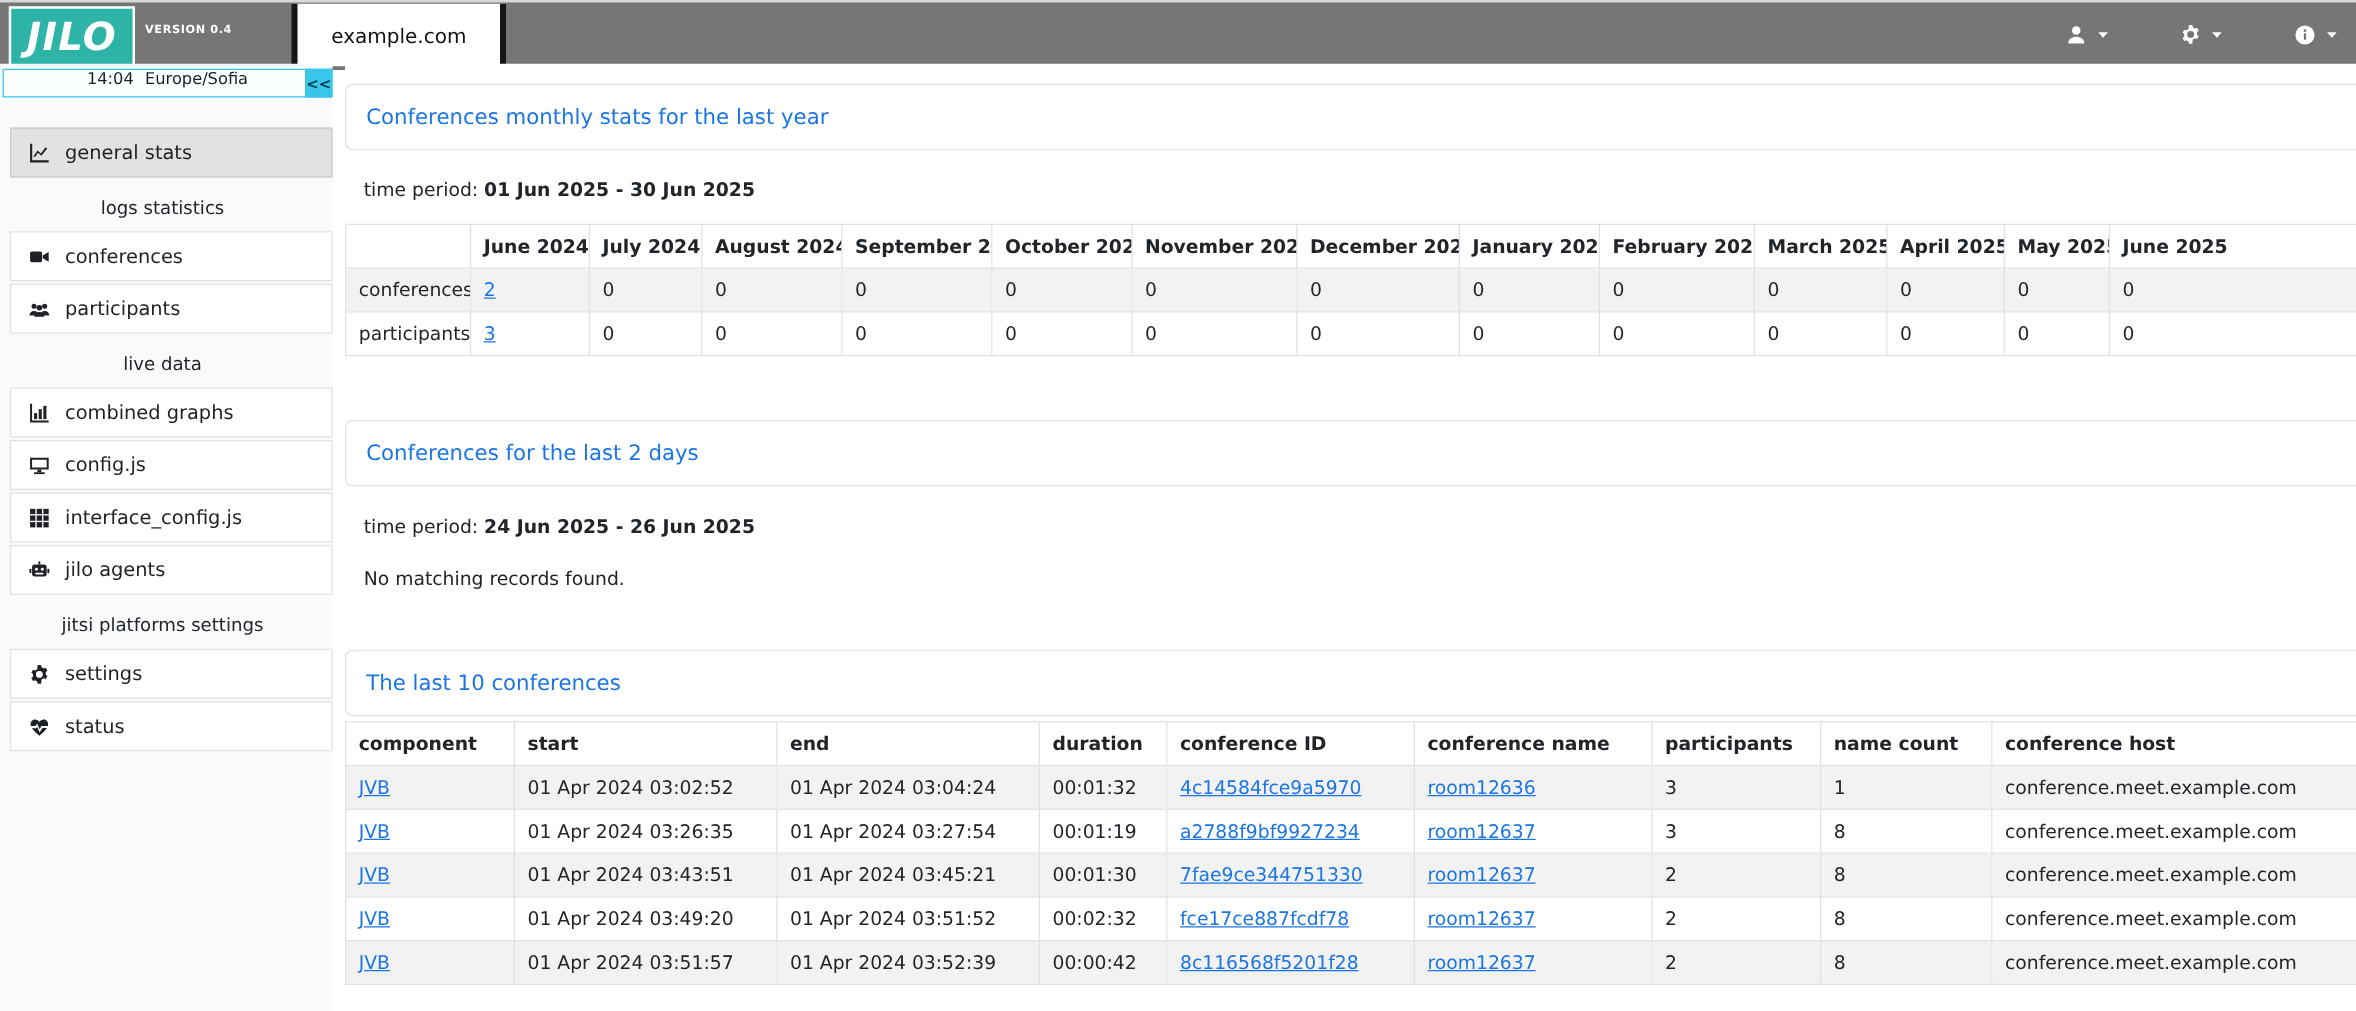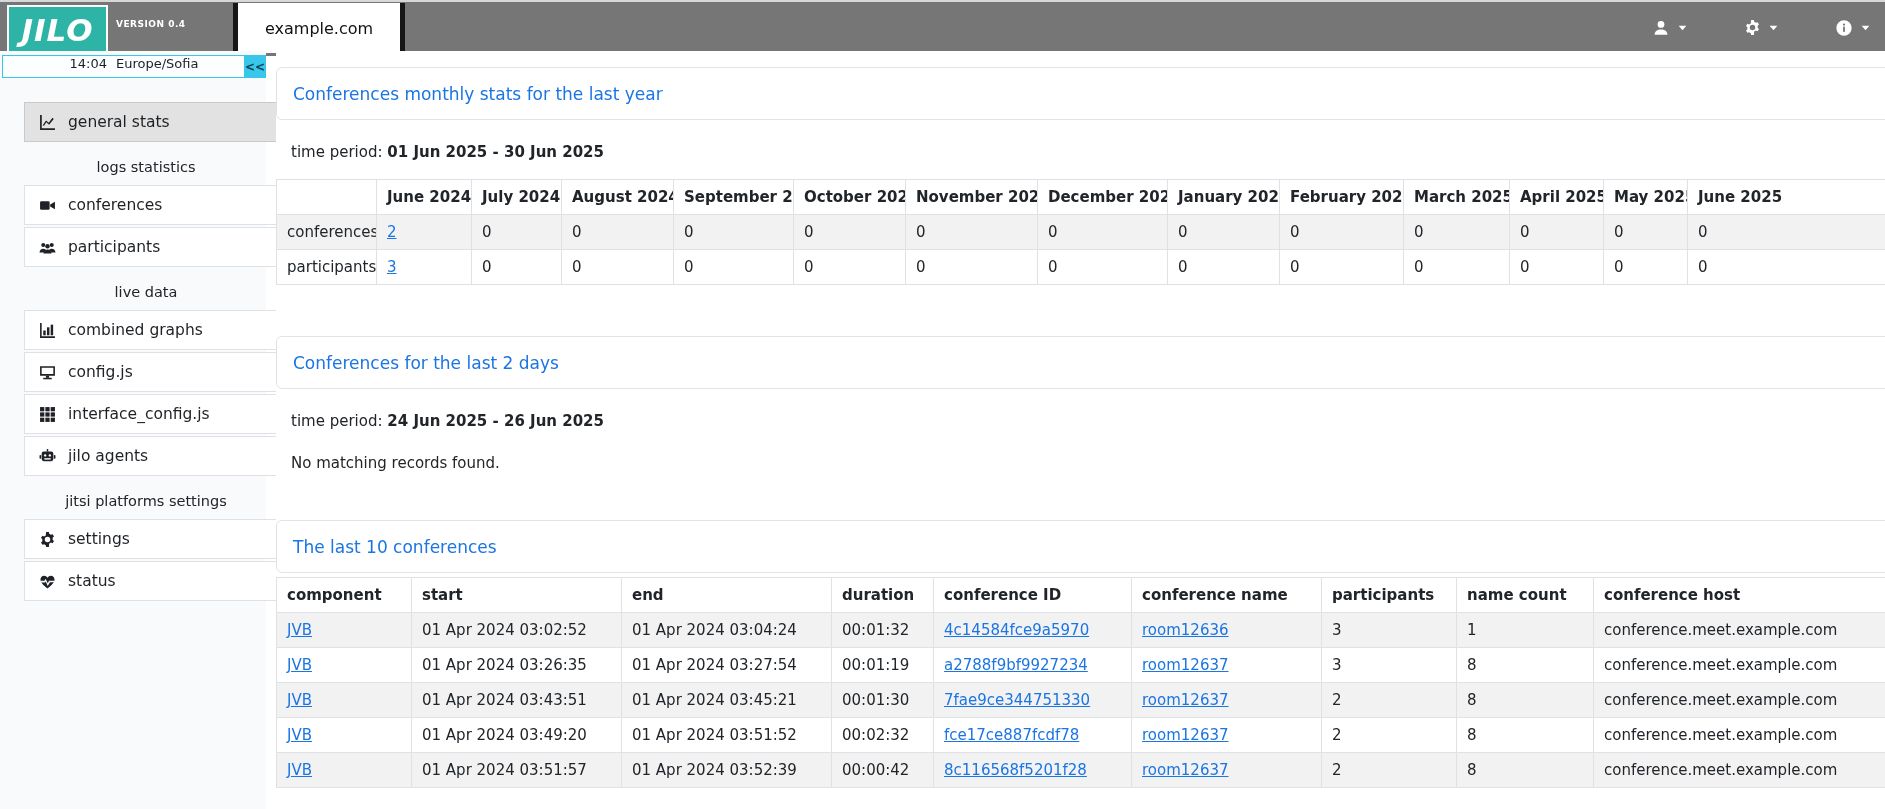--- a/index.html
+++ b/index.html
@@ -22,21 +22,21 @@
 
   
   .sidebar { position:absolute; left:0; top:51px; width:266px; height:758px; background:#f9fafb; }
   .timebar { position:relative; margin:4px 0 24px 2px; width:264px; height:23px;
     background:#fcffff; border:1px solid #38c6ea; display:flex; align-items:flex-start; justify-content:center;
     font-size:13px; color:#1b2026; }
   .timebar .tz { margin-left:9px; }
   .collapse-btn { position:absolute; right:-1px; top:-1px; width:22px; height:23px; background:#38c6ea;
     color:#093d4e; font-size:12px; font-weight:bold; display:flex; align-items:center; justify-content:center;
     cursor:pointer; }
-  .menu { margin-left:24px; width:258px; }
+  .menu { margin-left:8px; width:258px; }
   .menu-item { height:40px; margin-bottom:2px; background:#fff; border:1px solid #dee2e6;
     display:flex; align-items:center; padding-left:13px; gap:11px; font-size:15.5px; color:#1e2125; cursor:pointer; }
   .menu-item.active { background:#e2e2e2; border-color:#c9c9c9; }
   .menu-item .ic { width:19px; display:flex; justify-content:center; color:#1e2125; }
   .section-label { text-align:center; padding:15px 14px 10px 0; font-size:14.5px; color:#212529; }
 
   
   .main { position:absolute; left:276px; top:51px; width:1609px; height:758px; overflow:hidden; background:#fff; }
   .inner { width:1640px; }
   .card-head { margin-top:16px; width:1640px; height:53px; border:1px solid #dfe3e7; border-radius:6px;

